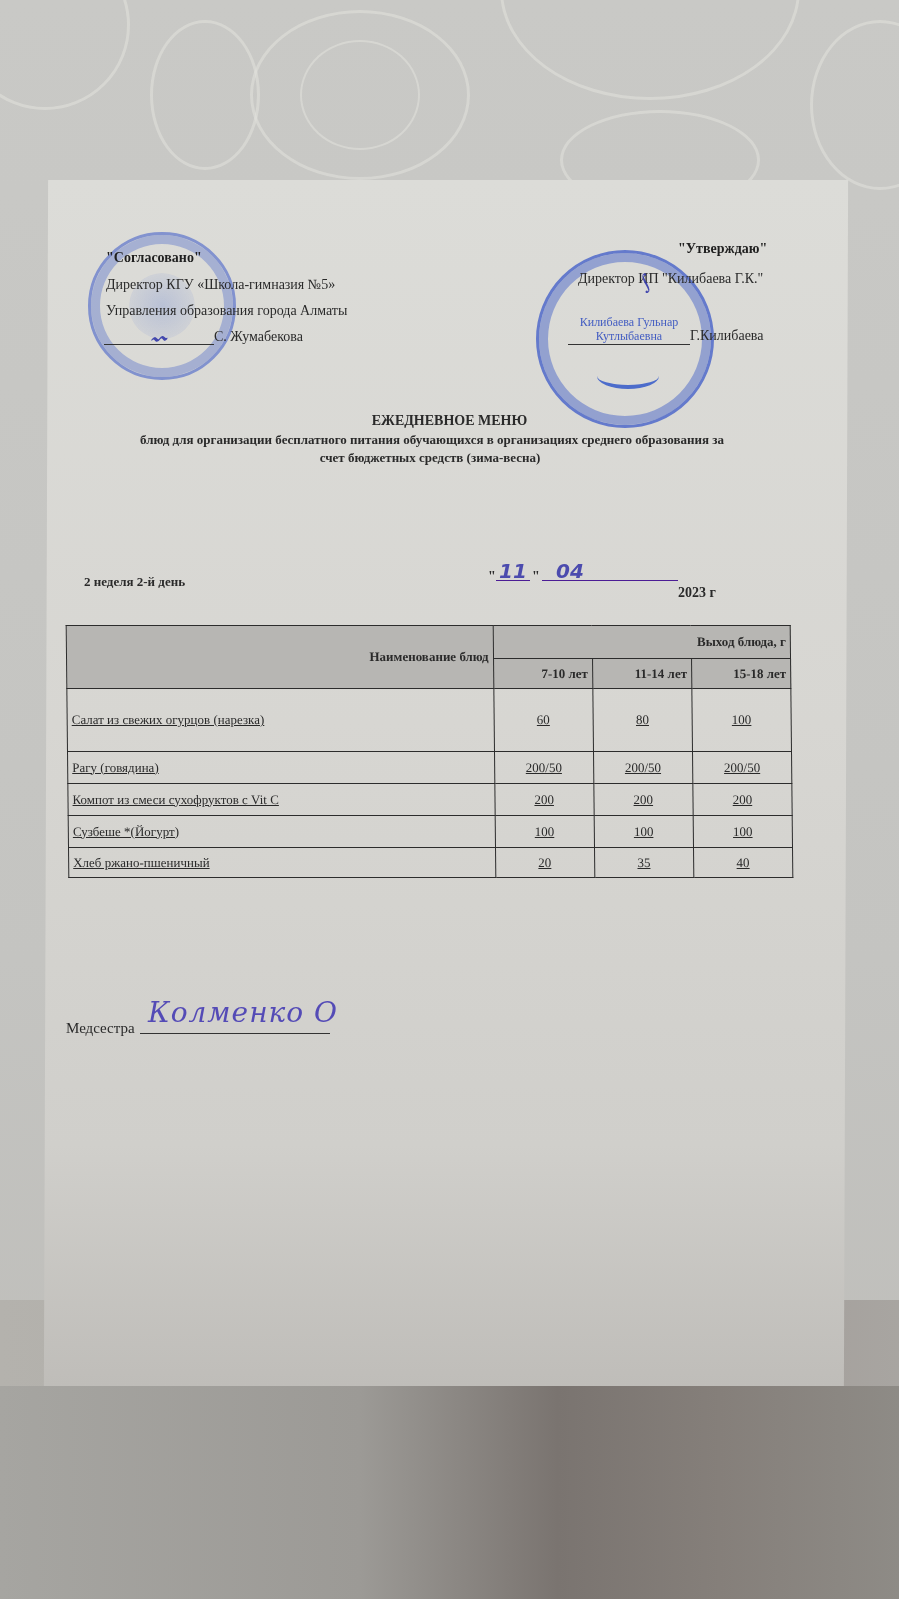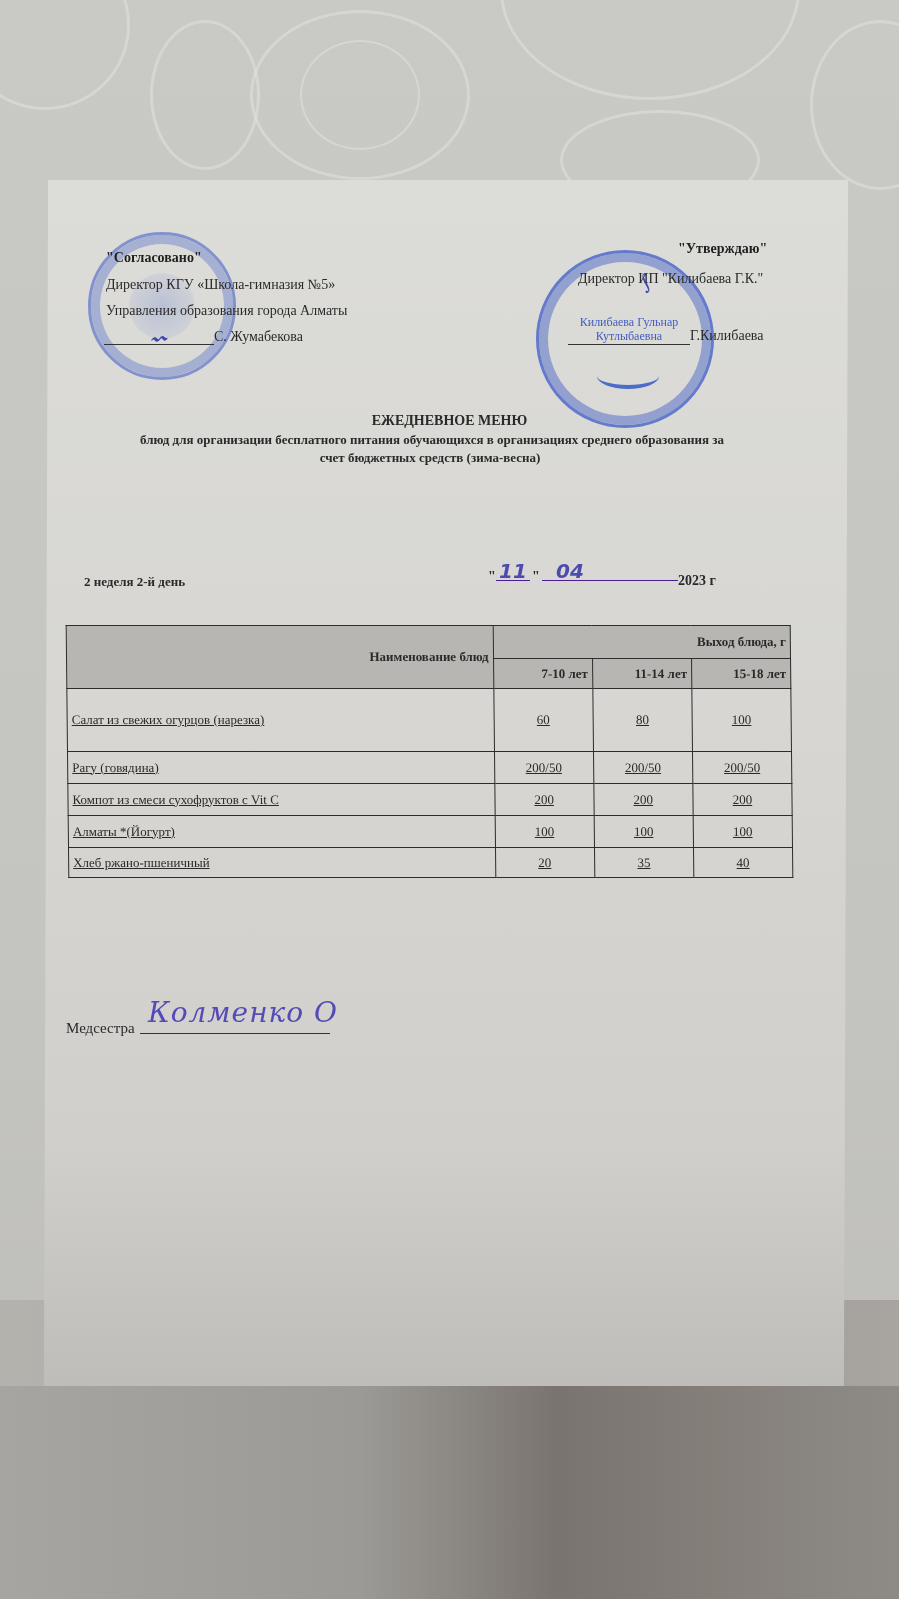--- a/index.html
+++ b/index.html
@@ -160,21 +160,21 @@
 <div class="text doc-title">ЕЖЕДНЕВНОЕ МЕНЮ</div>
 <div class="text doc-subtitle1">блюд для организации бесплатного питания обучающихся   в организациях среднего образования за</div>
 <div class="text doc-subtitle2">счет бюджетных средств (зима-весна)</div>
 
 <div class="text week-day">2 неделя 2-й день</div>
 <div class="text date-block" style="width:250px;height:22px;">
   <span class="date-q" style="left:0;top:0;">"</span>
   <span class="date-field" style="left:8px;top:-6px;width:34px;">11</span>
   <span class="date-q" style="left:44px;top:0;">"</span>
   <span class="date-field" style="left:54px;top:-6px;width:136px;text-align:left;padding-left:14px;">04</span>
-  <span class="date-q" style="left:190px;top:4px;">2023 г</span>
+  <span class="date-q" style="left:190px;top:16px;">2023 г</span>
 </div>
 
 <table class="menu-table">
   <thead>
     <tr style="height:33px;">
       <th class="col-name" rowspan="2">Наименование блюд</th>
       <th colspan="3">Выход блюда, г</th>
     </tr>
     <tr style="height:30px;">
       <th class="col-age">7-10 лет</th>
@@ -195,21 +195,21 @@
       <td class="num">200/50</td>
       <td class="num">200/50</td>
     </tr>
     <tr style="height:32px;">
       <td>Компот из смеси сухофруктов с Vit C</td>
       <td class="num">200</td>
       <td class="num">200</td>
       <td class="num">200</td>
     </tr>
     <tr style="height:32px;">
-      <td>Алматы *(Йогурт)</td>
+      <td>Сузбеше *(Йогурт)</td>
       <td class="num">100</td>
       <td class="num">100</td>
       <td class="num">100</td>
     </tr>
     <tr style="height:30px;">
       <td>Хлеб ржано-пшеничный</td>
       <td class="num">20</td>
       <td class="num">35</td>
       <td class="num">40</td>
     </tr>

